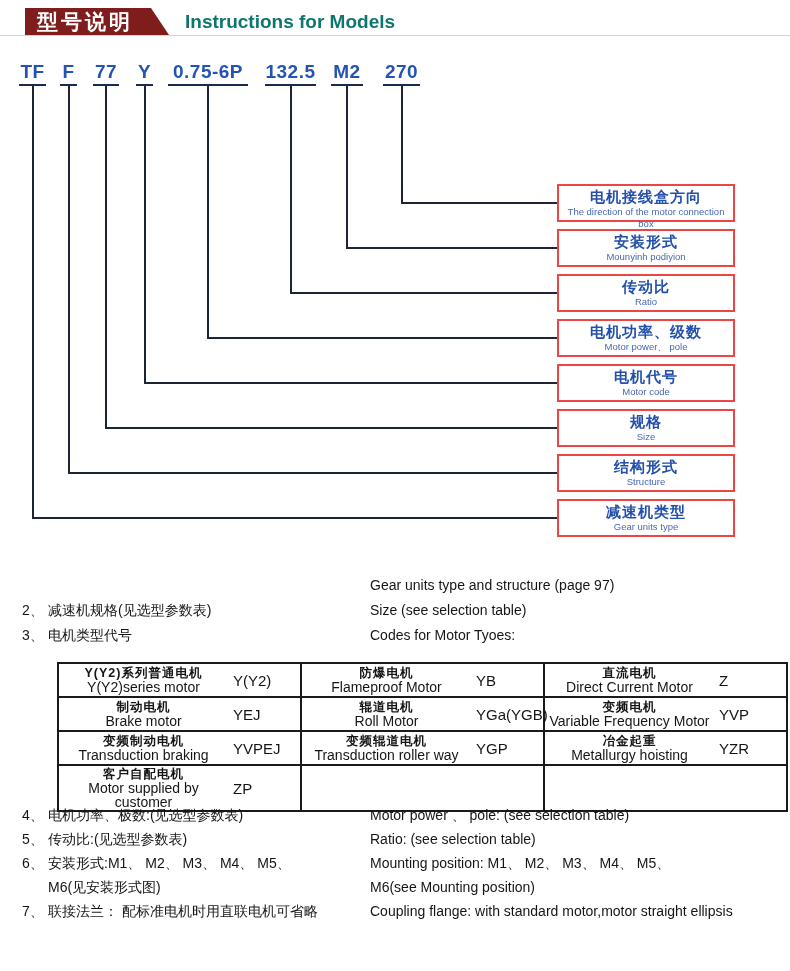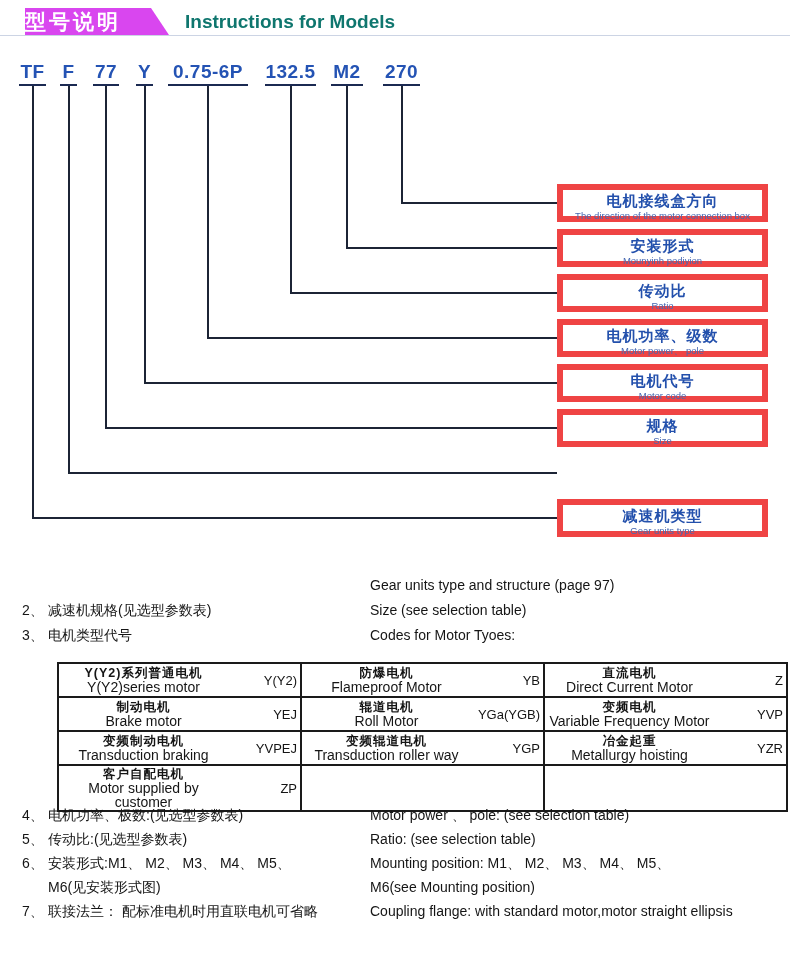--- a/index.html
+++ b/index.html
@@ -5,64 +5,64 @@
   * { margin:0; padding:0; box-sizing:border-box; }
   html,body { background:#ffffff; }
   .page {
     position:relative; width:790px; height:971px; background:#ffffff;
     font-family:"Liberation Sans","DejaVu Sans",sans-serif; overflow:hidden;
     color:#151515;
   }
   
   .header-badge {
     position:absolute; left:25px; top:8px; width:144px; height:27px;
-    background:#d946ef; color:#ffffff;
+    background:#7f1d1d; color:#ffffff;
     clip-path:polygon(0 0, 126px 0, 144px 100%, 0 100%);
     font-size:21px; font-weight:bold; letter-spacing:3px;
-    line-height:27px; 
+    line-height:27px; padding-left:12px;
   }
   .header-title {
     position:absolute; left:185px; top:8px; height:27px; line-height:27px;
     color:#0f766e; font-size:19px; font-weight:bold;
   }
   .header-rule {
     position:absolute; left:0; top:35px; width:790px; height:1px; background:#ccd4e4;
   }
   
   .seg {
     position:absolute; top:61px; height:25px; text-align:center;
     color:#2453b4; font-size:19px; font-weight:bold;
     border-bottom:2px solid #1b2a52; letter-spacing:0.5px;
   }
   .vline { position:absolute; width:2px; background:#1c2435; top:86px; }
   .hline { position:absolute; height:2px; background:#1c2435; }
   
   .callout {
-    position:absolute; left:557px; width:211px; height:38px;
-    border:6px solid #ef4444; background:#ffffff; text-align:center;
+    position:absolute; left:557px; width:178px; height:38px;
+    border:2px solid #ef4444; background:#ffffff; text-align:center;
     padding-top:2px;
   }
   .callout .zh { display:block; color:#2350ac; font-size:15px; font-weight:bold; line-height:18px; letter-spacing:1px; }
   .callout .en { display:block; color:#4668b2; font-size:9.5px; line-height:12px; }
   
   .note-row { position:absolute; font-size:14px; color:#151515; white-space:nowrap; }
   .note-num { display:inline-block; width:26px; }
   
   .motor-table {
     position:absolute; left:57px; top:662px; width:731px;
     border-collapse:collapse; table-layout:fixed;
   }
   .motor-table td {
     border:2px solid #1a1a1a; height:34px; padding:1px 3px; vertical-align:middle;
   }
   .cell-flex { display:flex; align-items:center; width:100%;gap:8px; }
   .cell-label { flex:1; text-align:center; }
   .cell-label .zh { display:block; font-size:12.5px; font-weight:bold; line-height:14px; letter-spacing:1px; }
   .cell-label .en { display:block; font-size:14px; line-height:14px; }
-  .cell-code { width:64px; text-align:right; font-size:13px; }
+  .cell-code { width:64px; text-align:left; font-size:15px; }
 </style>
 </head>
 <body>
 
 <div class="page">
 
   <div class="header-badge">
     <span>型号说明</span>
   </div>
   <div class="header-title">Instructions for Models</div>
@@ -112,20 +112,24 @@
     <span class="en">Motor power、 pole</span>
   </div>
   <div class="callout" style="top:364px;">
     <span class="zh">电机代号</span>
     <span class="en">Motor code</span>
   </div>
   <div class="callout" style="top:409px;">
     <span class="zh">规格</span>
     <span class="en">Size</span>
   </div>
+  <div class="callout" style="top:454px;">
+    <span class="zh">结构形式</span>
+    <span class="en">Structure</span>
+  </div>
   <div class="callout" style="top:499px;">
     <span class="zh">减速机类型</span>
     <span class="en">Gear units type</span>
   </div>
 
   <div class="note-row" style="left:22px;top:602px;">
     <span class="note-num">2、</span><span>减速机规格(见选型参数表)</span>
   </div>
   <div class="note-row" style="left:22px;top:627px;">
     <span class="note-num">3、</span><span>电机类型代号</span>

